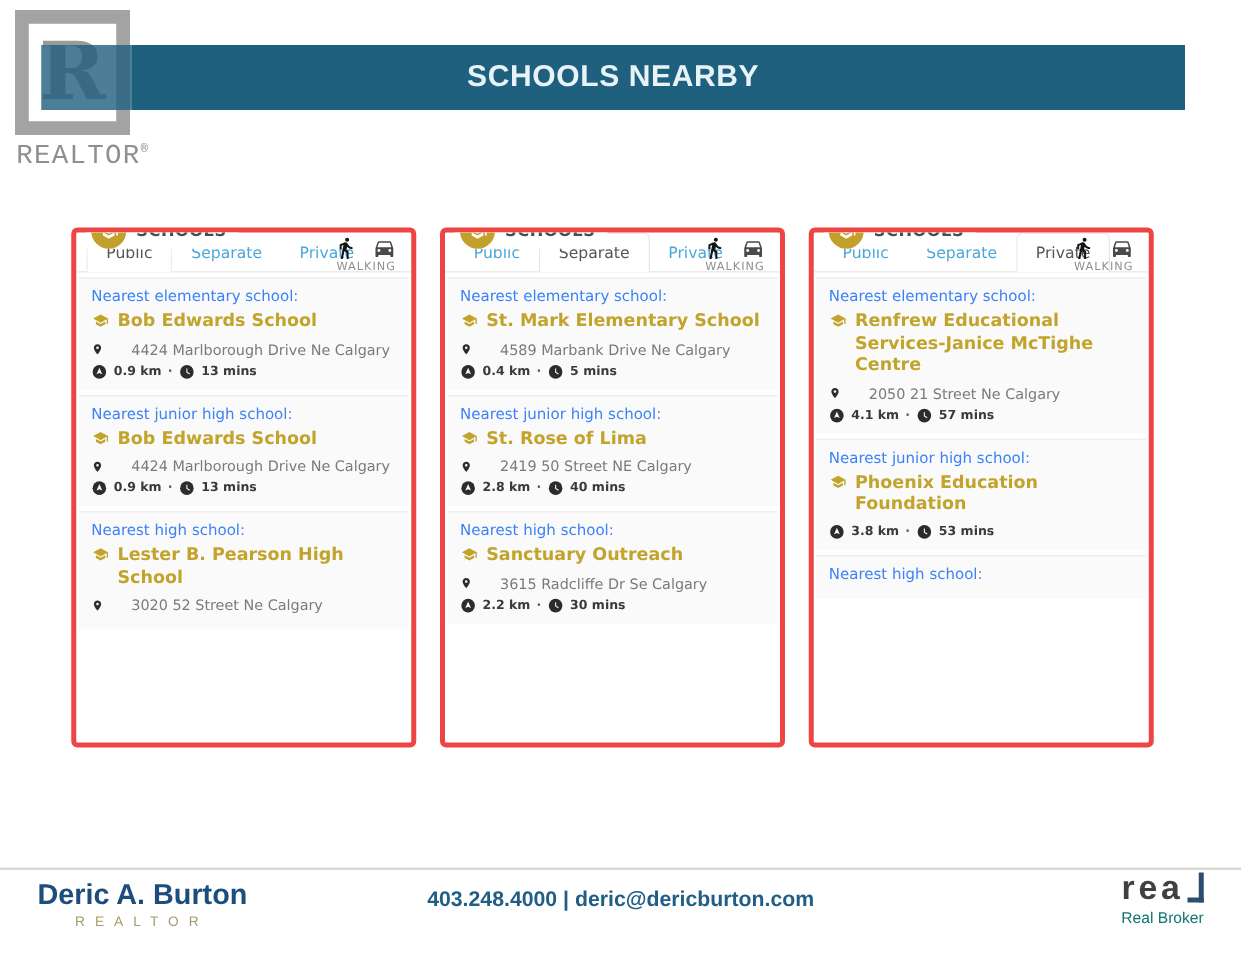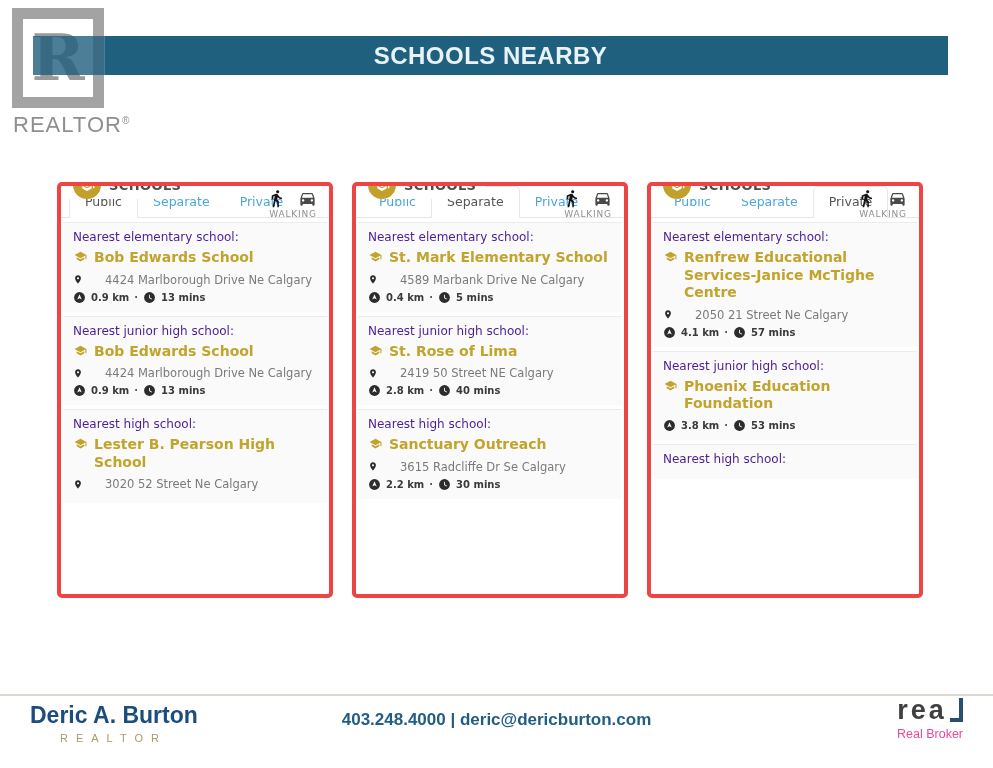--- a/index.html
+++ b/index.html
@@ -1,25 +1,25 @@
 <!DOCTYPE html>
 <html><head>
 <meta charset="utf-8">
 <style>
   html,body{margin:0;padding:0;}
   body{width:993px;height:768px;background:#ffffff;font-family:"DejaVu Sans",sans-serif;position:relative;overflow:hidden;}
 
   
   .logo-box{position:absolute;left:12px;top:8px;width:92px;height:100px;border:11px solid #a3a3a3;background:#fff;box-sizing:border-box;display:flex;align-items:center;justify-content:center;z-index:1;}
   .logo-r{font-family:"DejaVu Serif",serif;font-weight:bold;font-size:64px;color:#9a9a9a;line-height:1;}
-  .logo-brand{position:absolute;left:13px;top:112px;font-family:Liberation Sans, sans-serif;font-size:22px;color:#8f8f8f;letter-spacing:1px;z-index:1;}
+  .logo-brand{position:absolute;left:13px;top:112px;font-family:Liberation Mono, monospace;font-size:22px;color:#8f8f8f;letter-spacing:1px;z-index:1;}
   .logo-brand sup{font-size:10px;}
 
   
-  .banner{position:absolute;left:33px;top:36px;width:915px;height:39px;z-index:2;}
+  .banner{position:absolute;left:33px;top:36px;width:915px;height:52px;z-index:2;}
   .banner-overlay{position:absolute;left:0;top:0;width:72px;height:100%;background:rgba(31,94,126,0.80);}
   .banner-solid{position:absolute;left:72px;right:0;top:0;height:100%;background:#20607f;}
   .banner-title{position:absolute;inset:0;display:flex;align-items:center;justify-content:center;color:#e7f3f7;font-family:"Liberation Sans",sans-serif;font-size:24px;font-weight:600;letter-spacing:0.5px;}
 
   
   .card{position:absolute;top:182px;width:276px;height:416px;background:#fff;border:4px solid #ef4444;border-radius:5px;box-sizing:border-box;overflow:hidden;}
   .card1{left:57px;} .card2{left:352px;} .card3{left:647px;}
   .card-legend{position:absolute;top:-15px;left:8px;background:#fff;padding:0 10px 0 4px;display:flex;align-items:center;gap:8px;}
   .cap-badge{width:28px;height:28px;border-radius:50%;background:#c3a02c;display:flex;align-items:center;justify-content:center;color:#fff;flex:0 0 auto;}
   .card-title{font-size:13px;font-weight:700;color:#4c4c4c;letter-spacing:0.4px;}
@@ -27,40 +27,40 @@
   .travel-row{display:flex;align-items:flex-end;gap:10px;justify-content:center;}
   .walk-ic{color:#141414;} .car-ic{color:#4a4a4a;}
   .travel-label{font-size:9px;color:#8f8f8f;letter-spacing:0.8px;margin-top:1px;}
 
   .tabs{display:flex;align-items:flex-end;border-bottom:1px solid #e6e6e6;padding-left:8px;}
   .tab{font-size:12.5px;color:#4aa7dc;padding:7px 15px 8px;cursor:pointer;white-space:nowrap;}
   .tab.active{background:#fff;border:1px solid #e6e6e6;border-bottom:1px solid #fff;margin-bottom:-1px;border-radius:5px 5px 0 0;color:#555555;}
 
   .sections{padding:4px 2px 0;}
   .section{background:#fafafa;border-top:1px solid #ececec;padding:7px 10px 8px;margin-bottom:4px;}
-  .s-label{font-size:12px;color:#4c1d95;margin-bottom:5px;}
+  .s-label{font-size:12px;color:#3b82f6;margin-bottom:5px;}
   .s-name{display:flex;gap:6px;align-items:flex-start;margin-bottom:6px;color:#c2a42c;}
   .s-name .cap-sm{flex:0 0 auto;margin-top:1px;}
   .s-name-text{font-size:14px;font-weight:700;color:#c2a42c;line-height:1.25;}
   .s-addr{display:flex;gap:22px;align-items:center;font-size:11.5px;color:#7a7a7a;margin-bottom:4px;}
   .s-addr .pin{color:#2c2c2c;flex:0 0 auto;}
   .s-meta{display:flex;gap:5px;align-items:center;font-size:10px;font-weight:700;color:#3a3a3a;}
   .s-meta .ic{color:#2c2c2c;flex:0 0 auto;display:flex;}
   .dot{color:#555;}
 
   
   .footer-rule{position:absolute;left:0;right:0;top:694px;height:2px;background:#d9d9d1;}
   .agent{position:absolute;left:30px;top:702px;font-family:"Liberation Sans",sans-serif;}
   .agent-name{font-size:23px;font-weight:700;color:#1c4d7c;}
   .agent-title{font-size:11px;letter-spacing:8px;color:#a79a6d;margin-top:3px;margin-left:30px;}
   .contact{position:absolute;left:0;right:0;top:710px;text-align:center;font-family:Liberation Sans, sans-serif;font-size:17px;font-weight:700;color:#215e86;}
   .broker{position:absolute;right:30px;top:697px;text-align:center;font-family:"Liberation Sans",sans-serif;}
   .broker-logo{font-size:27px;font-weight:700;letter-spacing:3px;color:#404040;line-height:1;display:flex;align-items:flex-end;justify-content:center;}
   .rev-l{display:inline-block;width:9px;height:20px;border-right:4px solid #2c4e6e;border-bottom:4px solid #2c4e6e;margin-left:3px;margin-bottom:2px;}
-  .broker-name{font-size:12.5px;color:#ec4899;margin-top:3px;}
+  .broker-name{font-size:12.5px;color:#0f766e;margin-top:3px;}
   svg{display:block;}
 </style>
 </head>
 <body>
 
 <div class="logo-box">
   <span class="logo-r">R</span>
 </div>
 <div class="logo-brand"><span>REALTOR</span><sup>®</sup></div>
 

